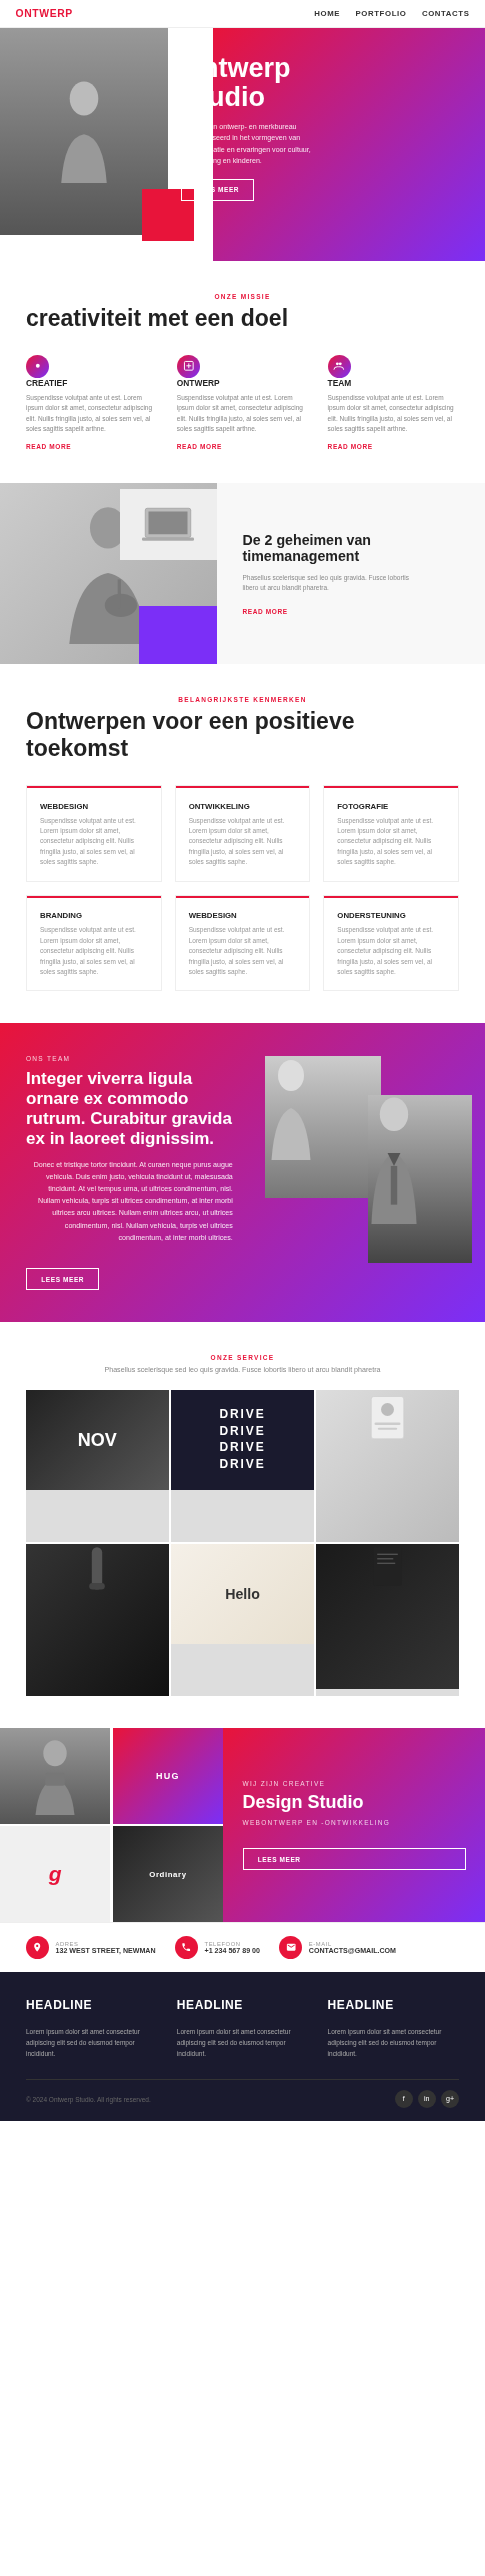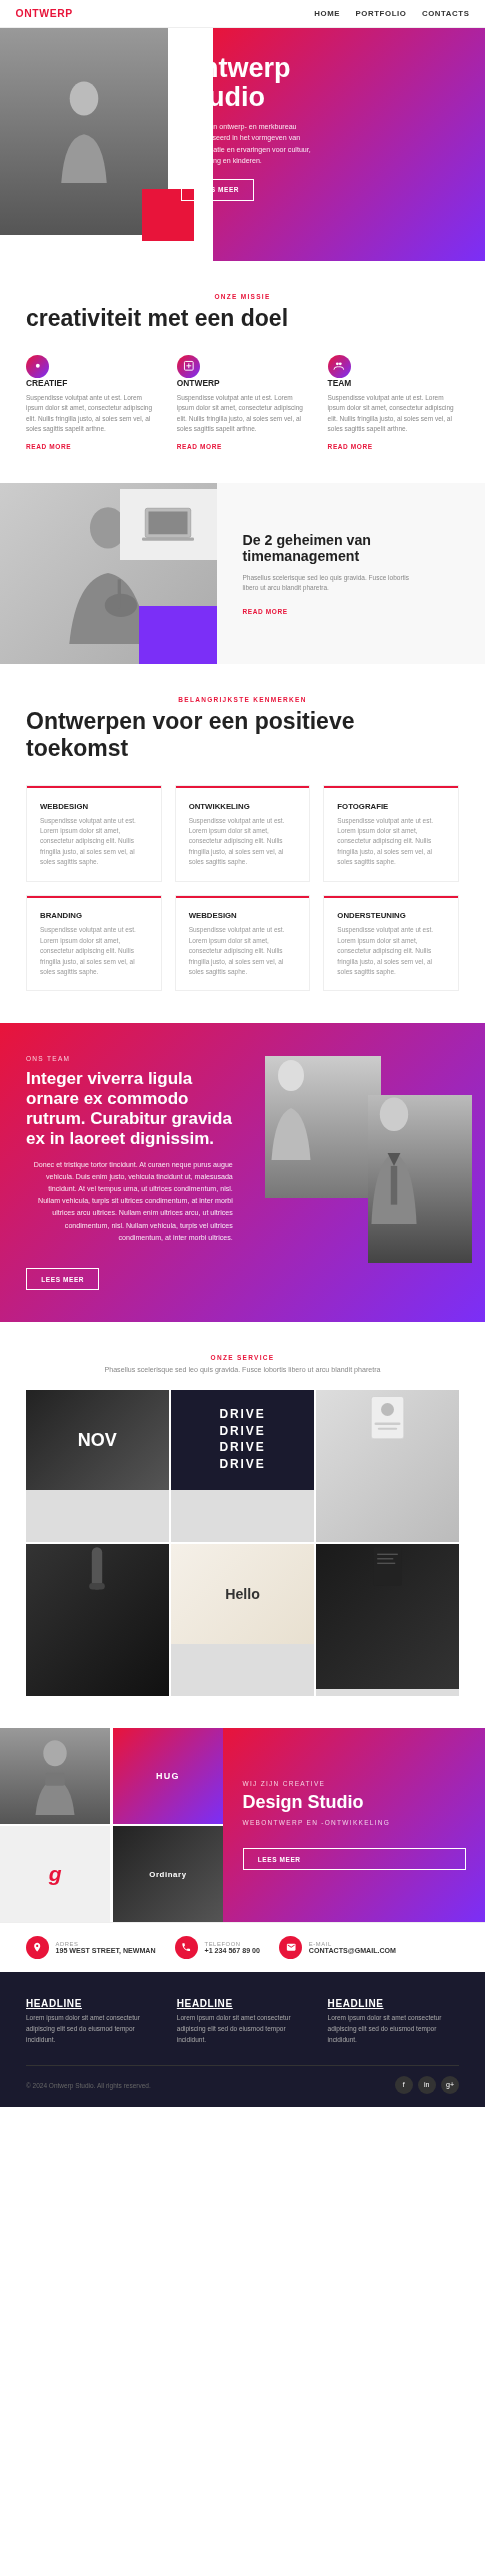--- a/index.html
+++ b/index.html
@@ -155,21 +155,21 @@
     }
     .contact-icon svg { fill: #fff; width: 10.4px; height: 10.4px; }
     .contact-label { font-size: 5.8px; color: #999; text-transform: uppercase; letter-spacing: 0.6px; }
     .contact-value { font-size: 7.1px; font-weight: 600; color: #333; }
 
     
     footer {
       background: #1a1a2e; color: #fff; padding: 26px 26px 13px;
     }
     .footer-grid { display: grid; grid-template-columns: 1fr 1fr 1fr; gap: 19.4px; margin-bottom: 19.4px; }
-    .footer-col-title { font-size: 10px; font-weight: 700; color: #fff; margin-bottom: 3px; letter-spacing: 0.6px; text-transform: uppercase; text-decoration: underline; }
+    .footer-col-title { font-size: 12px; font-weight: 700; color: #fff; margin-bottom: 14px; letter-spacing: 0.6px; text-transform: uppercase; }
     .footer-col-text { font-size: 6.5px; color: #aaa; line-height: 1.7; }
     .footer-bottom {
       border-top: 0.6px solid #333; padding-top: 10.4px; display: flex;
       justify-content: space-between; align-items: center;
     }
     .footer-copy { font-size: 6.5px; color: #666; }
     .social-links { display: flex; gap: 5.2px; }
     .social-link {
       width: 18px; height: 18px; border-radius: 50%; background: #333;
       display: flex; align-items: center; justify-content: center; cursor: pointer;
@@ -445,21 +445,21 @@
 
 <div class="contact-bar">
   <div class="contact-item">
     <div class="contact-icon">
       <svg viewBox="0 0 24 24">
           <path d="M12 2C8.13 2 5 5.13 5 9c0 5.25 7 13 7 13s7-7.75 7-13c0-3.87-3.13-7-7-7zm0 9.5c-1.38 0-2.5-1.12-2.5-2.5s1.12-2.5 2.5-2.5 2.5 1.12 2.5 2.5-1.12 2.5-2.5 2.5z"></path>
         </svg>
     </div>
     <div>
       <div class="contact-label">ADRES</div>
-      <div class="contact-value">195 WEST STREET, NEWMAN</div>
+      <div class="contact-value">132 WEST STREET, NEWMAN</div>
     </div>
   </div>
   <div class="contact-item">
     <div class="contact-icon">
       <svg viewBox="0 0 24 24">
           <path d="M6.62 10.79c1.44 2.83 3.76 5.14 6.59 6.59l2.2-2.2c.27-.27.67-.36 1.02-.24 1.12.37 2.33.57 3.57.57.55 0 1 .45 1 1V20c0 .55-.45 1-1 1-9.39 0-17-7.61-17-17 0-.55.45-1 1-1h3.5c.55 0 1 .45 1 1 0 1.25.2 2.45.57 3.57.11.35.03.74-.25 1.02l-2.2 2.2z"></path>
         </svg>
     </div>
     <div>
       <div class="contact-label">TELEFOON</div>

